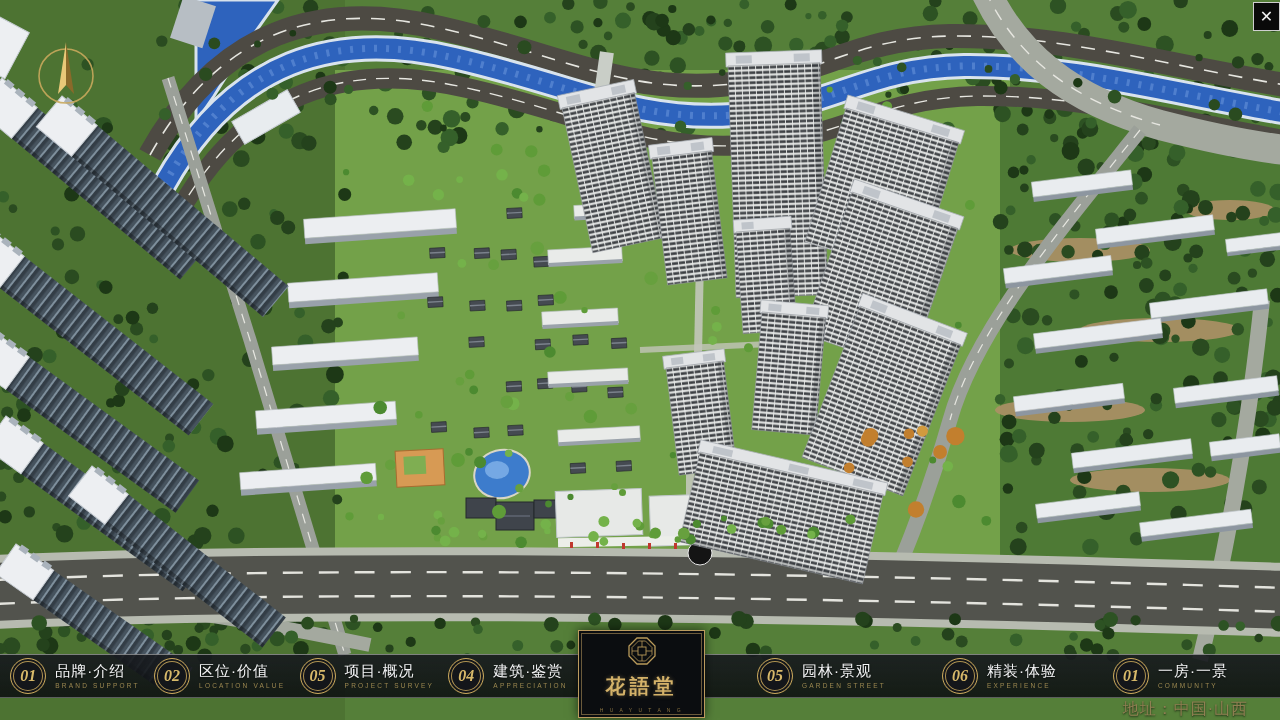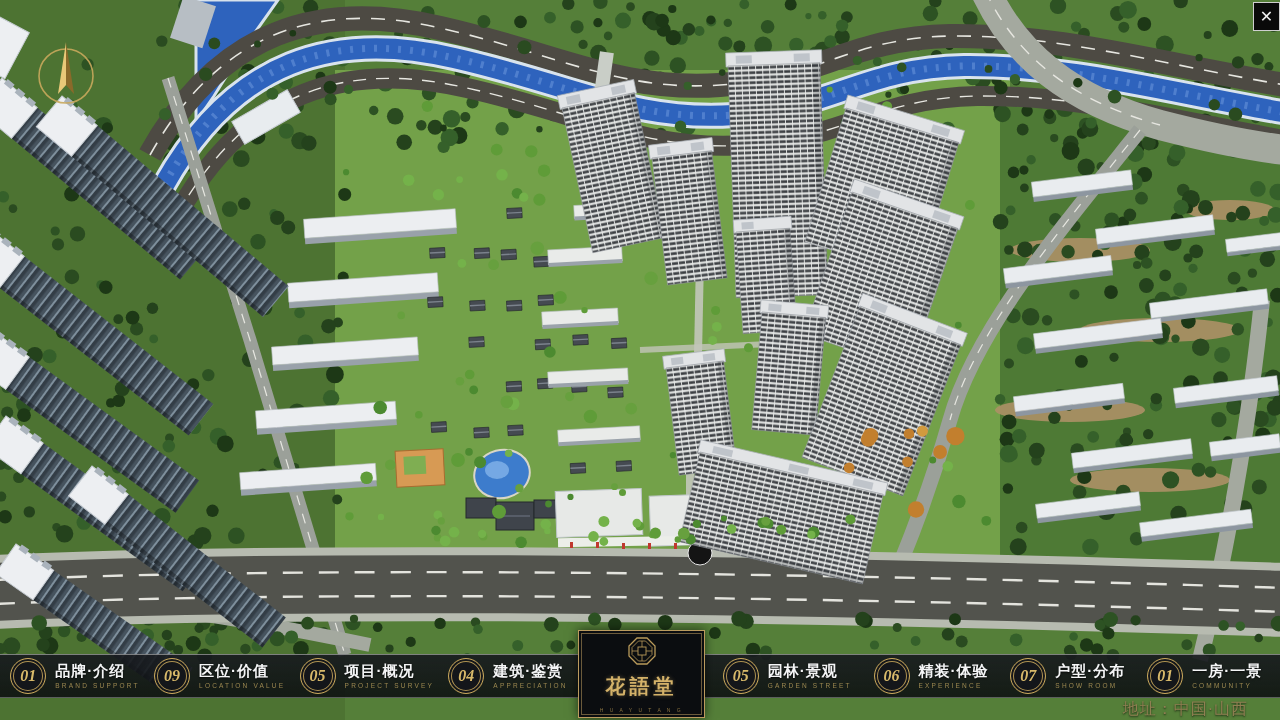--- a/index.html
+++ b/index.html
@@ -22,21 +22,21 @@
           display:flex;align-items:center;}
   .nav-left{width:578px;display:flex;justify-content:space-evenly;align-items:center;}
   .nav-spacer{width:127px;}
   .nav-right{flex:1;display:flex;justify-content:space-evenly;align-items:center;}
   .nav-item{display:flex;align-items:center;gap:9px;cursor:pointer;padding:0 4px;}
   .badge{width:34px;height:34px;border-radius:50%;background:#14161a;flex:0 0 auto;
          border:1px solid #c9a85c;box-shadow:inset 0 0 0 2px #14161a,inset 0 0 0 3px rgba(201,168,92,.85);
          color:#d8b96a;display:flex;align-items:center;justify-content:center;
          font-family:"Liberation Serif",serif;font-style:italic;font-size:16px;font-weight:bold;}
   .nav-text{display:flex;flex-direction:column;line-height:1.1;}
-  .nav-zh{color:#f4f5f6;font-size:15px;font-weight:bold;letter-spacing:1px;white-space:nowrap;
+  .nav-zh{color:#f4f5f6;font-size:15px;font-weight:normal;letter-spacing:1px;white-space:nowrap;
           text-shadow:0 1px 2px rgba(0,0,0,.8);}
   .nav-en{color:#9c8850;font-size:6.5px;letter-spacing:2.2px;margin-top:2px;white-space:nowrap;}
 
   
   .logo-panel{position:absolute;left:578px;top:630px;width:127px;height:88px;box-sizing:border-box;
               background:#0b0d10;border:1px solid #bb9b5e;
               box-shadow:inset 0 0 0 2px #0b0d10,inset 0 0 0 3px rgba(187,155,94,.55),0 0 10px rgba(0,0,0,.6);
               display:flex;flex-direction:column;align-items:center;justify-content:center;gap:7px;}
   .logo-title{color:#d4b269;font-family:"Liberation Serif","DejaVu Serif",serif;font-weight:bold;
               font-size:20px;letter-spacing:4px;text-shadow:0 0 4px rgba(212,178,105,.4);}
@@ -1269,21 +1269,21 @@
   <div class="navbar">
     <div class="nav-left">
       <div class="nav-item">
         <div class="badge">01</div>
         <div class="nav-text">
             <span class="nav-zh">品牌·介绍</span>
             <span class="nav-en">BRAND SUPPORT</span>
           </div>
       </div>
       <div class="nav-item">
-        <div class="badge">09</div>
+        <div class="badge">02</div>
         <div class="nav-text">
             <span class="nav-zh">区位·价值</span>
             <span class="nav-en">LOCATION VALUE</span>
           </div>
       </div>
       <div class="nav-item">
         <div class="badge">05</div>
         <div class="nav-text">
             <span class="nav-zh">项目·概况</span>
             <span class="nav-en">PROJECT SURVEY</span>
@@ -1307,27 +1307,20 @@
           </div>
       </div>
       <div class="nav-item">
         <div class="badge">06</div>
         <div class="nav-text">
             <span class="nav-zh">精装·体验</span>
             <span class="nav-en">EXPERIENCE</span>
           </div>
       </div>
       <div class="nav-item">
-        <div class="badge">07</div>
-        <div class="nav-text">
-            <span class="nav-zh">户型·分布</span>
-            <span class="nav-en">SHOW ROOM</span>
-          </div>
-      </div>
-      <div class="nav-item">
         <div class="badge">01</div>
         <div class="nav-text">
             <span class="nav-zh">一房·一景</span>
             <span class="nav-en">COMMUNITY</span>
           </div>
       </div>
     </div>
   </div>
 
   <div class="logo-panel">

